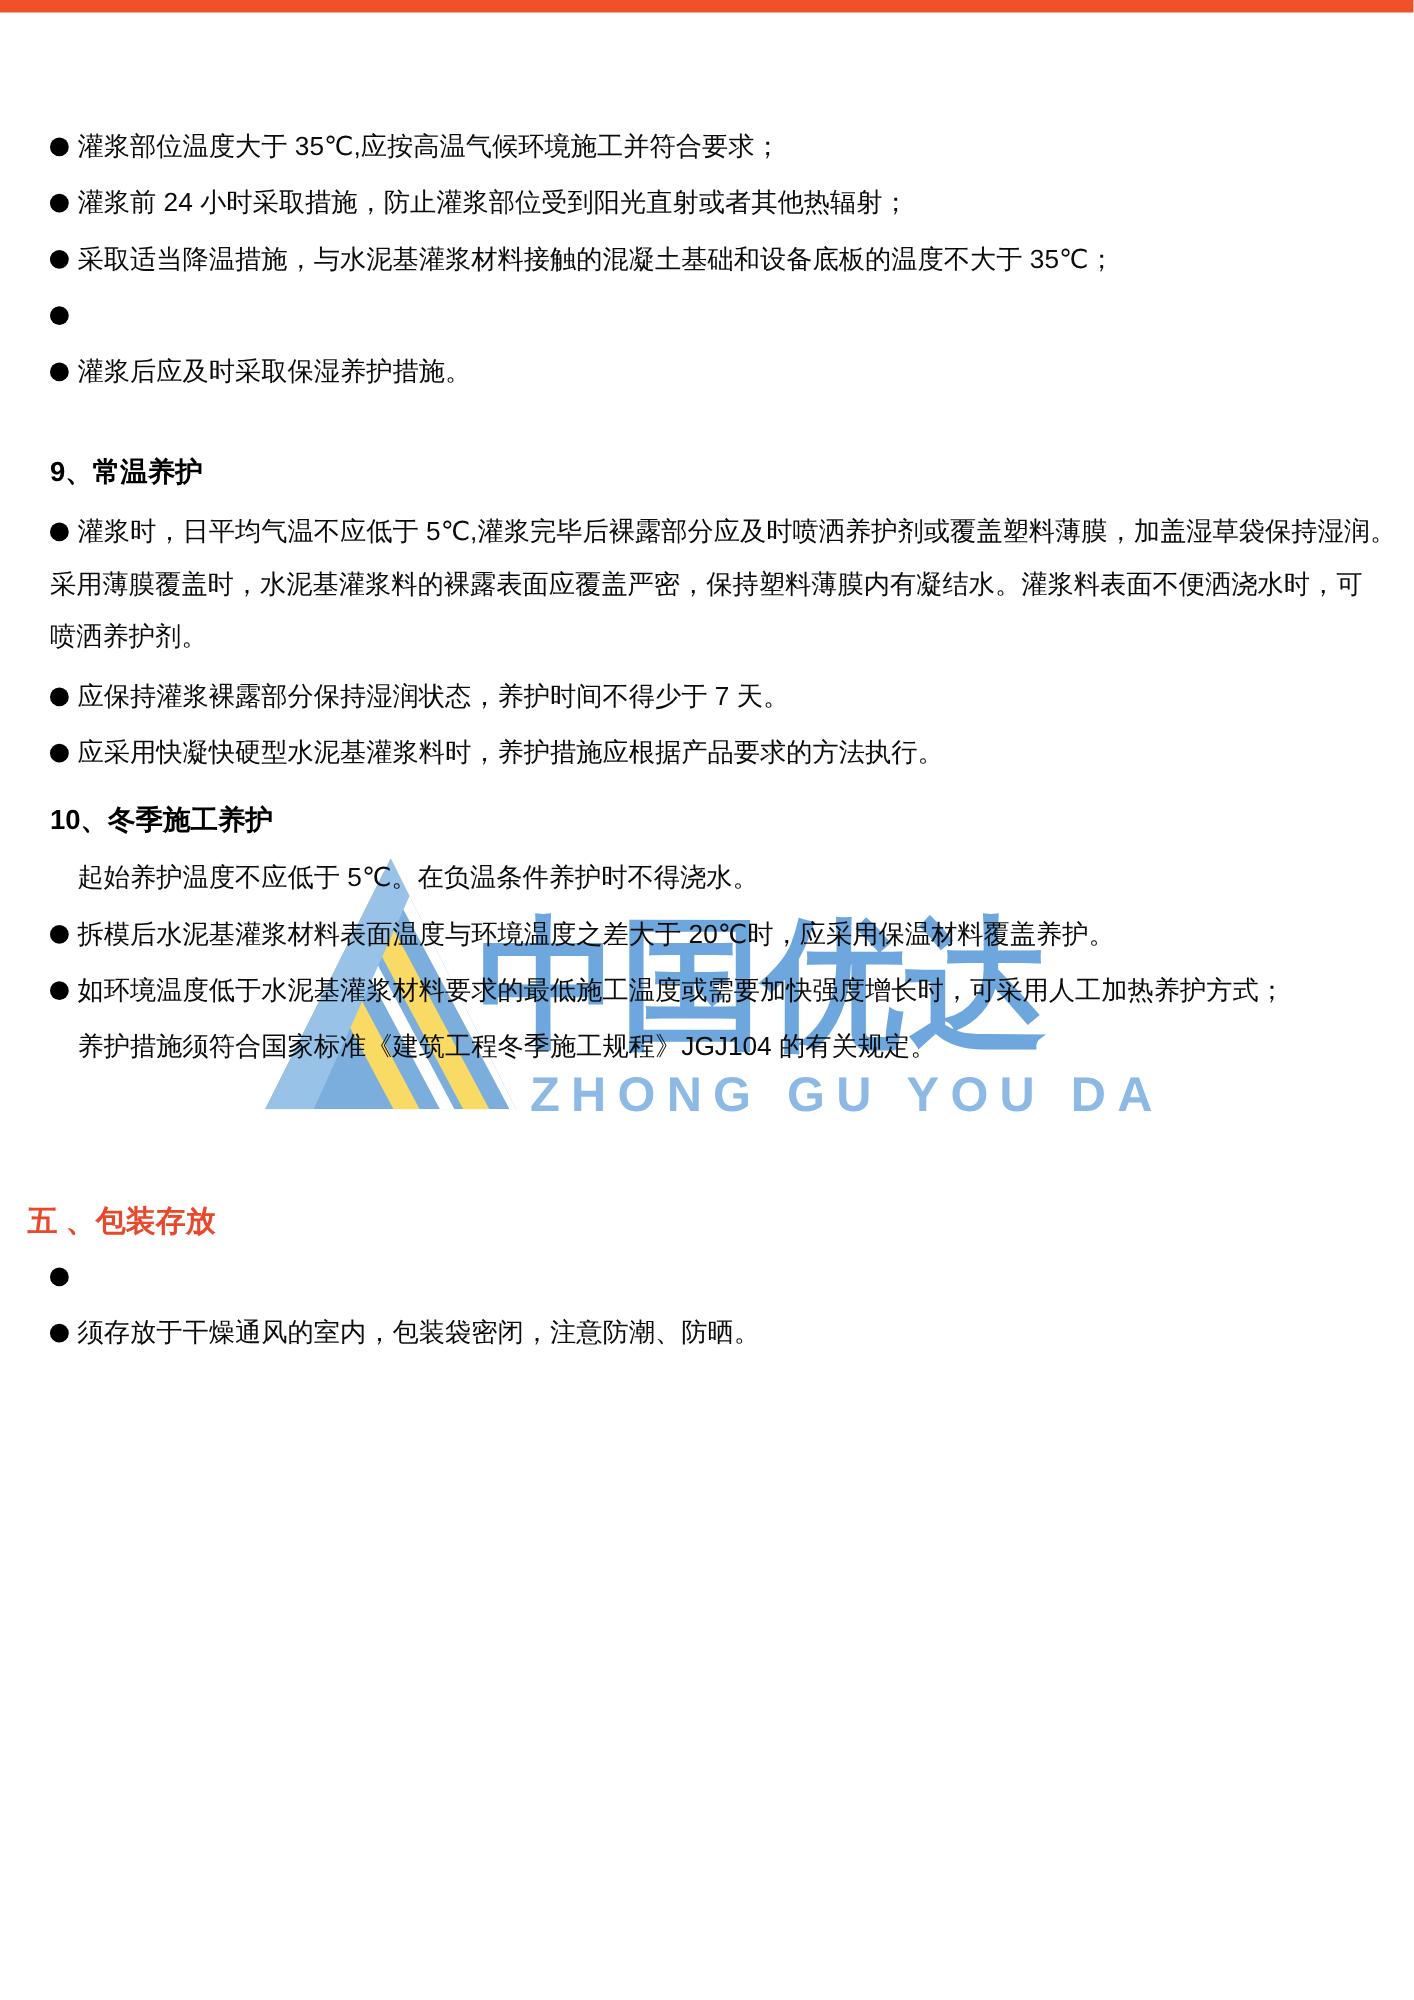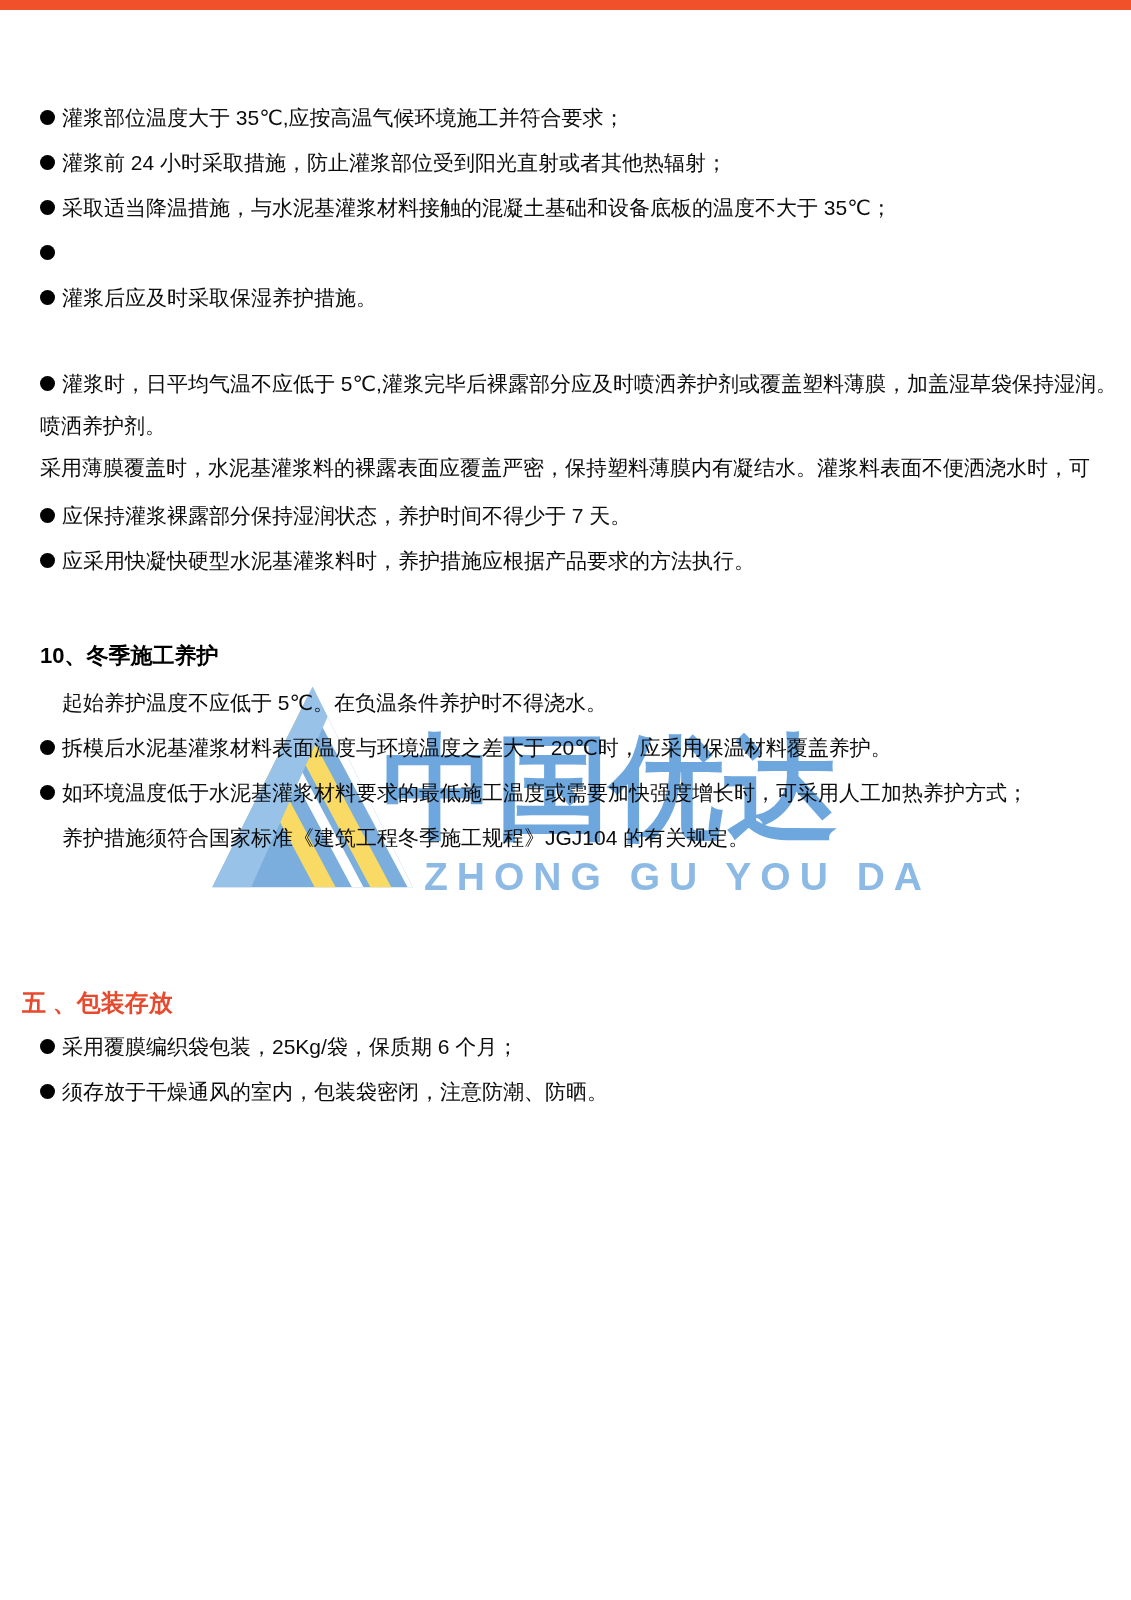--- a/index.html
+++ b/index.html
@@ -29,21 +29,21 @@
     position:absolute; left:214px; top:172px;
     font-size:39px; font-weight:bold; white-space:nowrap;
     letter-spacing:9px;
     color:rgba(127,179,226,0.9);
   }
   
   .block { position:absolute; left:40px; width:1056px; z-index:2; }
   .b-hot { top:103px; }
   .b-s9  { top:363px; }
   .b-s10 { top:641px; }
-  .b-s5  { top:986px; }
+  .b-s5  { top:961px; }
 
   .line { display:flex; align-items:flex-start; line-height:30px; height:30px; margin-bottom:15px; font-size:21px; }
   .dot  { flex:0 0 15px; width:15px; height:15px; border-radius:50%; background:#000; margin:7px 7px 0 0; }
   .cont .txt { padding-left:22px; }
   .txt { white-space:nowrap; }
 
   .h-black { font-size:22px; font-weight:bold; color:#000; line-height:30px; margin:0 0 12px 0; }
   .b-s10 .h-black { margin-bottom:17px; }
 
   .para { font-size:21px; line-height:42px; }
@@ -102,30 +102,31 @@
     <div class="line">
         <span class="dot"></span>
       </div>
     <div class="line">
         <span class="dot"></span>
         <span class="txt">灌浆后应及时采取保湿养护措施。</span>
       </div>
   </div>
 
   <div class="block b-s9">
+    <div class="h-black">9、常温养护</div>
     <div class="para">
       <div class="pline">
           <span class="dot"></span>
           <span class="txt">灌浆时，日平均气温不应低于 5℃,灌浆完毕后裸露部分应及时喷洒养护剂或覆盖塑料薄膜，加盖湿草袋保持湿润。</span>
         </div>
       <div class="pline">
-          <span class="txt">喷洒养护剂。</span>
+          <span class="txt">采用薄膜覆盖时，水泥基灌浆料的裸露表面应覆盖严密，保持塑料薄膜内有凝结水。灌浆料表面不便洒浇水时，可</span>
         </div>
       <div class="pline">
-          <span class="txt">采用薄膜覆盖时，水泥基灌浆料的裸露表面应覆盖严密，保持塑料薄膜内有凝结水。灌浆料表面不便洒浇水时，可</span>
+          <span class="txt">喷洒养护剂。</span>
         </div>
     </div>
     <div class="s9-items">
       <div class="line">
           <span class="dot"></span>
           <span class="txt">应保持灌浆裸露部分保持湿润状态，养护时间不得少于 7 天。</span>
         </div>
       <div class="line">
           <span class="dot"></span>
           <span class="txt">应采用快凝快硬型水泥基灌浆料时，养护措施应根据产品要求的方法执行。</span>
@@ -148,21 +149,20 @@
       </div>
     <div class="line cont">
         <span class="txt">养护措施须符合国家标准《建筑工程冬季施工规程》JGJ104 的有关规定。</span>
       </div>
   </div>
 
   <div class="block b-s5">
     <div class="h-red">五 、包装存放</div>
     <div class="line">
         <span class="dot"></span>
-        <span class="txt">采用覆膜编织袋包装，25Kg/袋，保质期 6 个月；</span>
       </div>
     <div class="line">
         <span class="dot"></span>
         <span class="txt">须存放于干燥通风的室内，包装袋密闭，注意防潮、防晒。</span>
       </div>
   </div>
 
 </div>
 
 </body></html>

